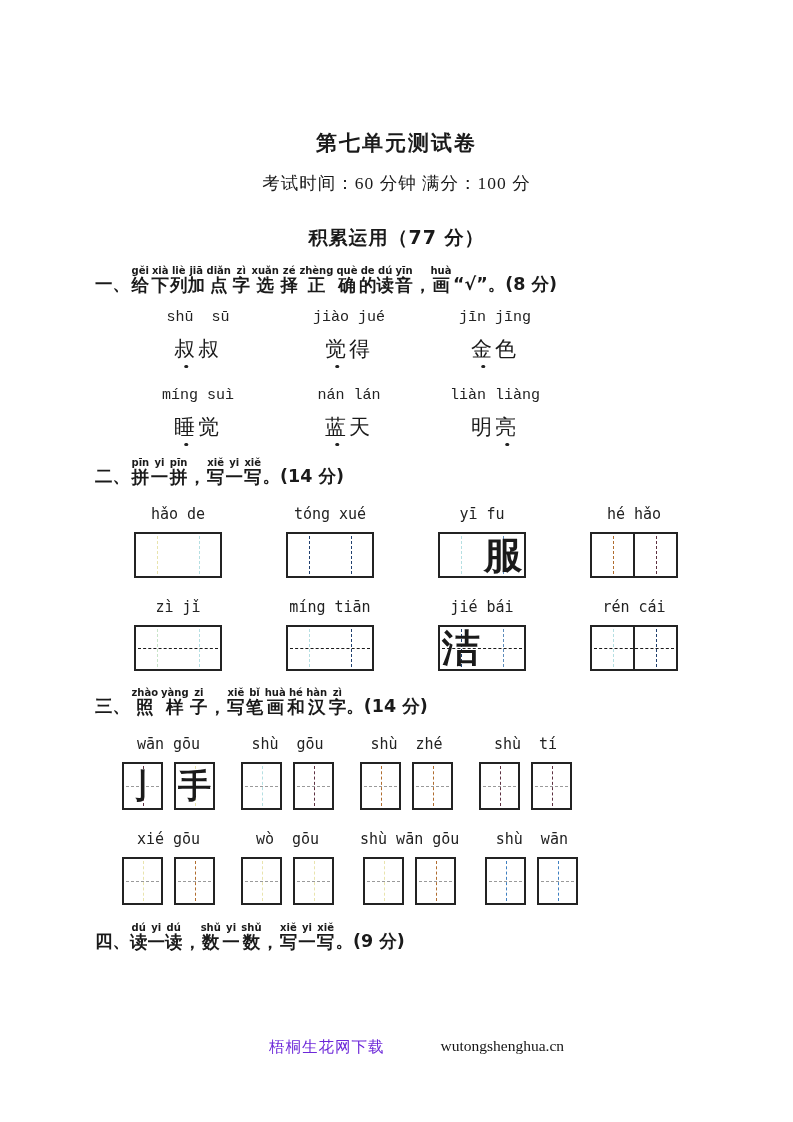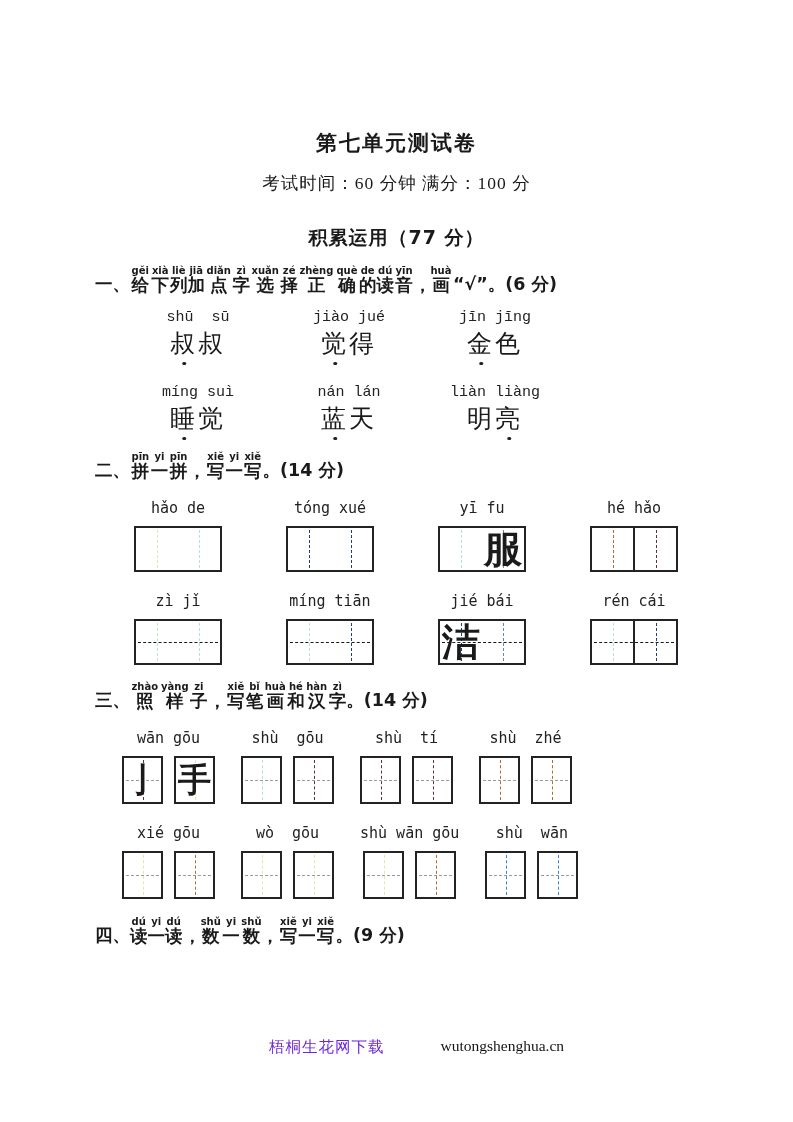--- a/index.html
+++ b/index.html
@@ -39,21 +39,21 @@
   
   .q1-options {
     display:grid; grid-template-columns:160px 142px 150px;
     margin:12px 0 0 118px; row-gap:24px;
   }
   .option { display:flex; flex-direction:column; align-items:center; }
   .opt-pinyin {
     font-family:Liberation Mono, monospace; font-size:15px; color:#222;
     white-space:pre;
   }
-  .opt-word { margin-top:1px; font-size:25px; letter-spacing:3px; }
+  .opt-word { margin-top:9px; font-size:21px; letter-spacing:3px; }
   .zi { position:relative; display:inline-block; }
   .zi.dotted::after {
     content:""; position:absolute; left:50%; bottom:-5px;
     width:3.5px; height:3.5px; border-radius:50%; background:#222;
     transform:translateX(-50%);
   }
   
   .grid-row { display:flex; gap:64px; margin-left:134px; }
   .grid-row.first { margin-top:16px; }
   .grid-row.second { margin-top:20px; }
@@ -107,21 +107,21 @@
 
 <div class="page">
 
   <div class="doc-title">第七单元测试卷</div>
   <div class="exam-info">考试时间：60 分钟 满分：100 分</div>
   <div class="part-title">积累运用（77 分）</div>
 
   <div class="qheading">
     <span class="qnum">一、</span>
     <span class="rubyline"><ruby>给<rt>gěi</rt></ruby><ruby>下<rt>xià</rt></ruby><ruby>列<rt>liè</rt></ruby><ruby>加<rt>jiā</rt></ruby><ruby>点<rt>diǎn</rt></ruby><ruby>字<rt>zì</rt></ruby><ruby>选<rt>xuǎn</rt></ruby><ruby>择<rt>zé</rt></ruby><ruby>正<rt>zhèng</rt></ruby><ruby>确<rt>què</rt></ruby><ruby>的<rt>de</rt></ruby><ruby>读<rt>dú</rt></ruby><ruby>音<rt>yīn</rt></ruby><span>，</span><ruby>画<rt>huà</rt></ruby></span>
-    <span class="qtail"> “√”。(6 分)</span>
+    <span class="qtail"> “√”。(8 分)</span>
   </div>
 
   <div class="q1-options">
     <div class="option">
       <span class="opt-pinyin">shū  sū</span>
       <span class="opt-word"><span class="zi dotted">叔</span><span class="zi">叔</span></span>
     </div>
     <div class="option">
       <span class="opt-pinyin">jiào jué</span>
       <span class="opt-word"><span class="zi dotted">觉</span><span class="zi">得</span></span>
@@ -279,41 +279,41 @@
             <i class="vdash" style="border-left-color: rgb(181, 223, 226);"></i>
             <i class="hdash" style="border-top-color: rgb(154, 154, 154);"></i>
           </div>
           <div class="sq">
             <i class="vdash" style="border-left-color: rgb(93, 48, 64);"></i>
             <i class="hdash" style="border-top-color: rgb(154, 154, 154);"></i>
           </div>
         </div>
     </div>
     <div class="q3-group">
+      <span class="glabel">shù  zhé</span>
+      <div class="sqpair">
+          <div class="sq">
+            <i class="vdash" style="border-left-color: rgb(176, 108, 46);"></i>
+            <i class="hdash" style="border-top-color: rgb(154, 154, 154);"></i>
+          </div>
+          <div class="sq">
+            <i class="vdash" style="border-left-color: rgb(176, 108, 46);"></i>
+            <i class="hdash" style="border-top-color: rgb(154, 154, 154);"></i>
+          </div>
+        </div>
+    </div>
+    <div class="q3-group">
       <span class="glabel">shù  tí</span>
       <div class="sqpair">
           <div class="sq">
             <i class="vdash" style="border-left-color: rgb(93, 48, 64);"></i>
             <i class="hdash" style="border-top-color: rgb(154, 154, 154);"></i>
           </div>
           <div class="sq">
             <i class="vdash" style="border-left-color: rgb(93, 48, 64);"></i>
-            <i class="hdash" style="border-top-color: rgb(154, 154, 154);"></i>
-          </div>
-        </div>
-    </div>
-    <div class="q3-group">
-      <span class="glabel">shù  zhé</span>
-      <div class="sqpair">
-          <div class="sq">
-            <i class="vdash" style="border-left-color: rgb(176, 108, 46);"></i>
-            <i class="hdash" style="border-top-color: rgb(154, 154, 154);"></i>
-          </div>
-          <div class="sq">
-            <i class="vdash" style="border-left-color: rgb(176, 108, 46);"></i>
             <i class="hdash" style="border-top-color: rgb(154, 154, 154);"></i>
           </div>
         </div>
     </div>
   </div>
 
   <div class="q3-row second">
     <div class="q3-group">
       <span class="glabel">xié gōu</span>
       <div class="sqpair">

